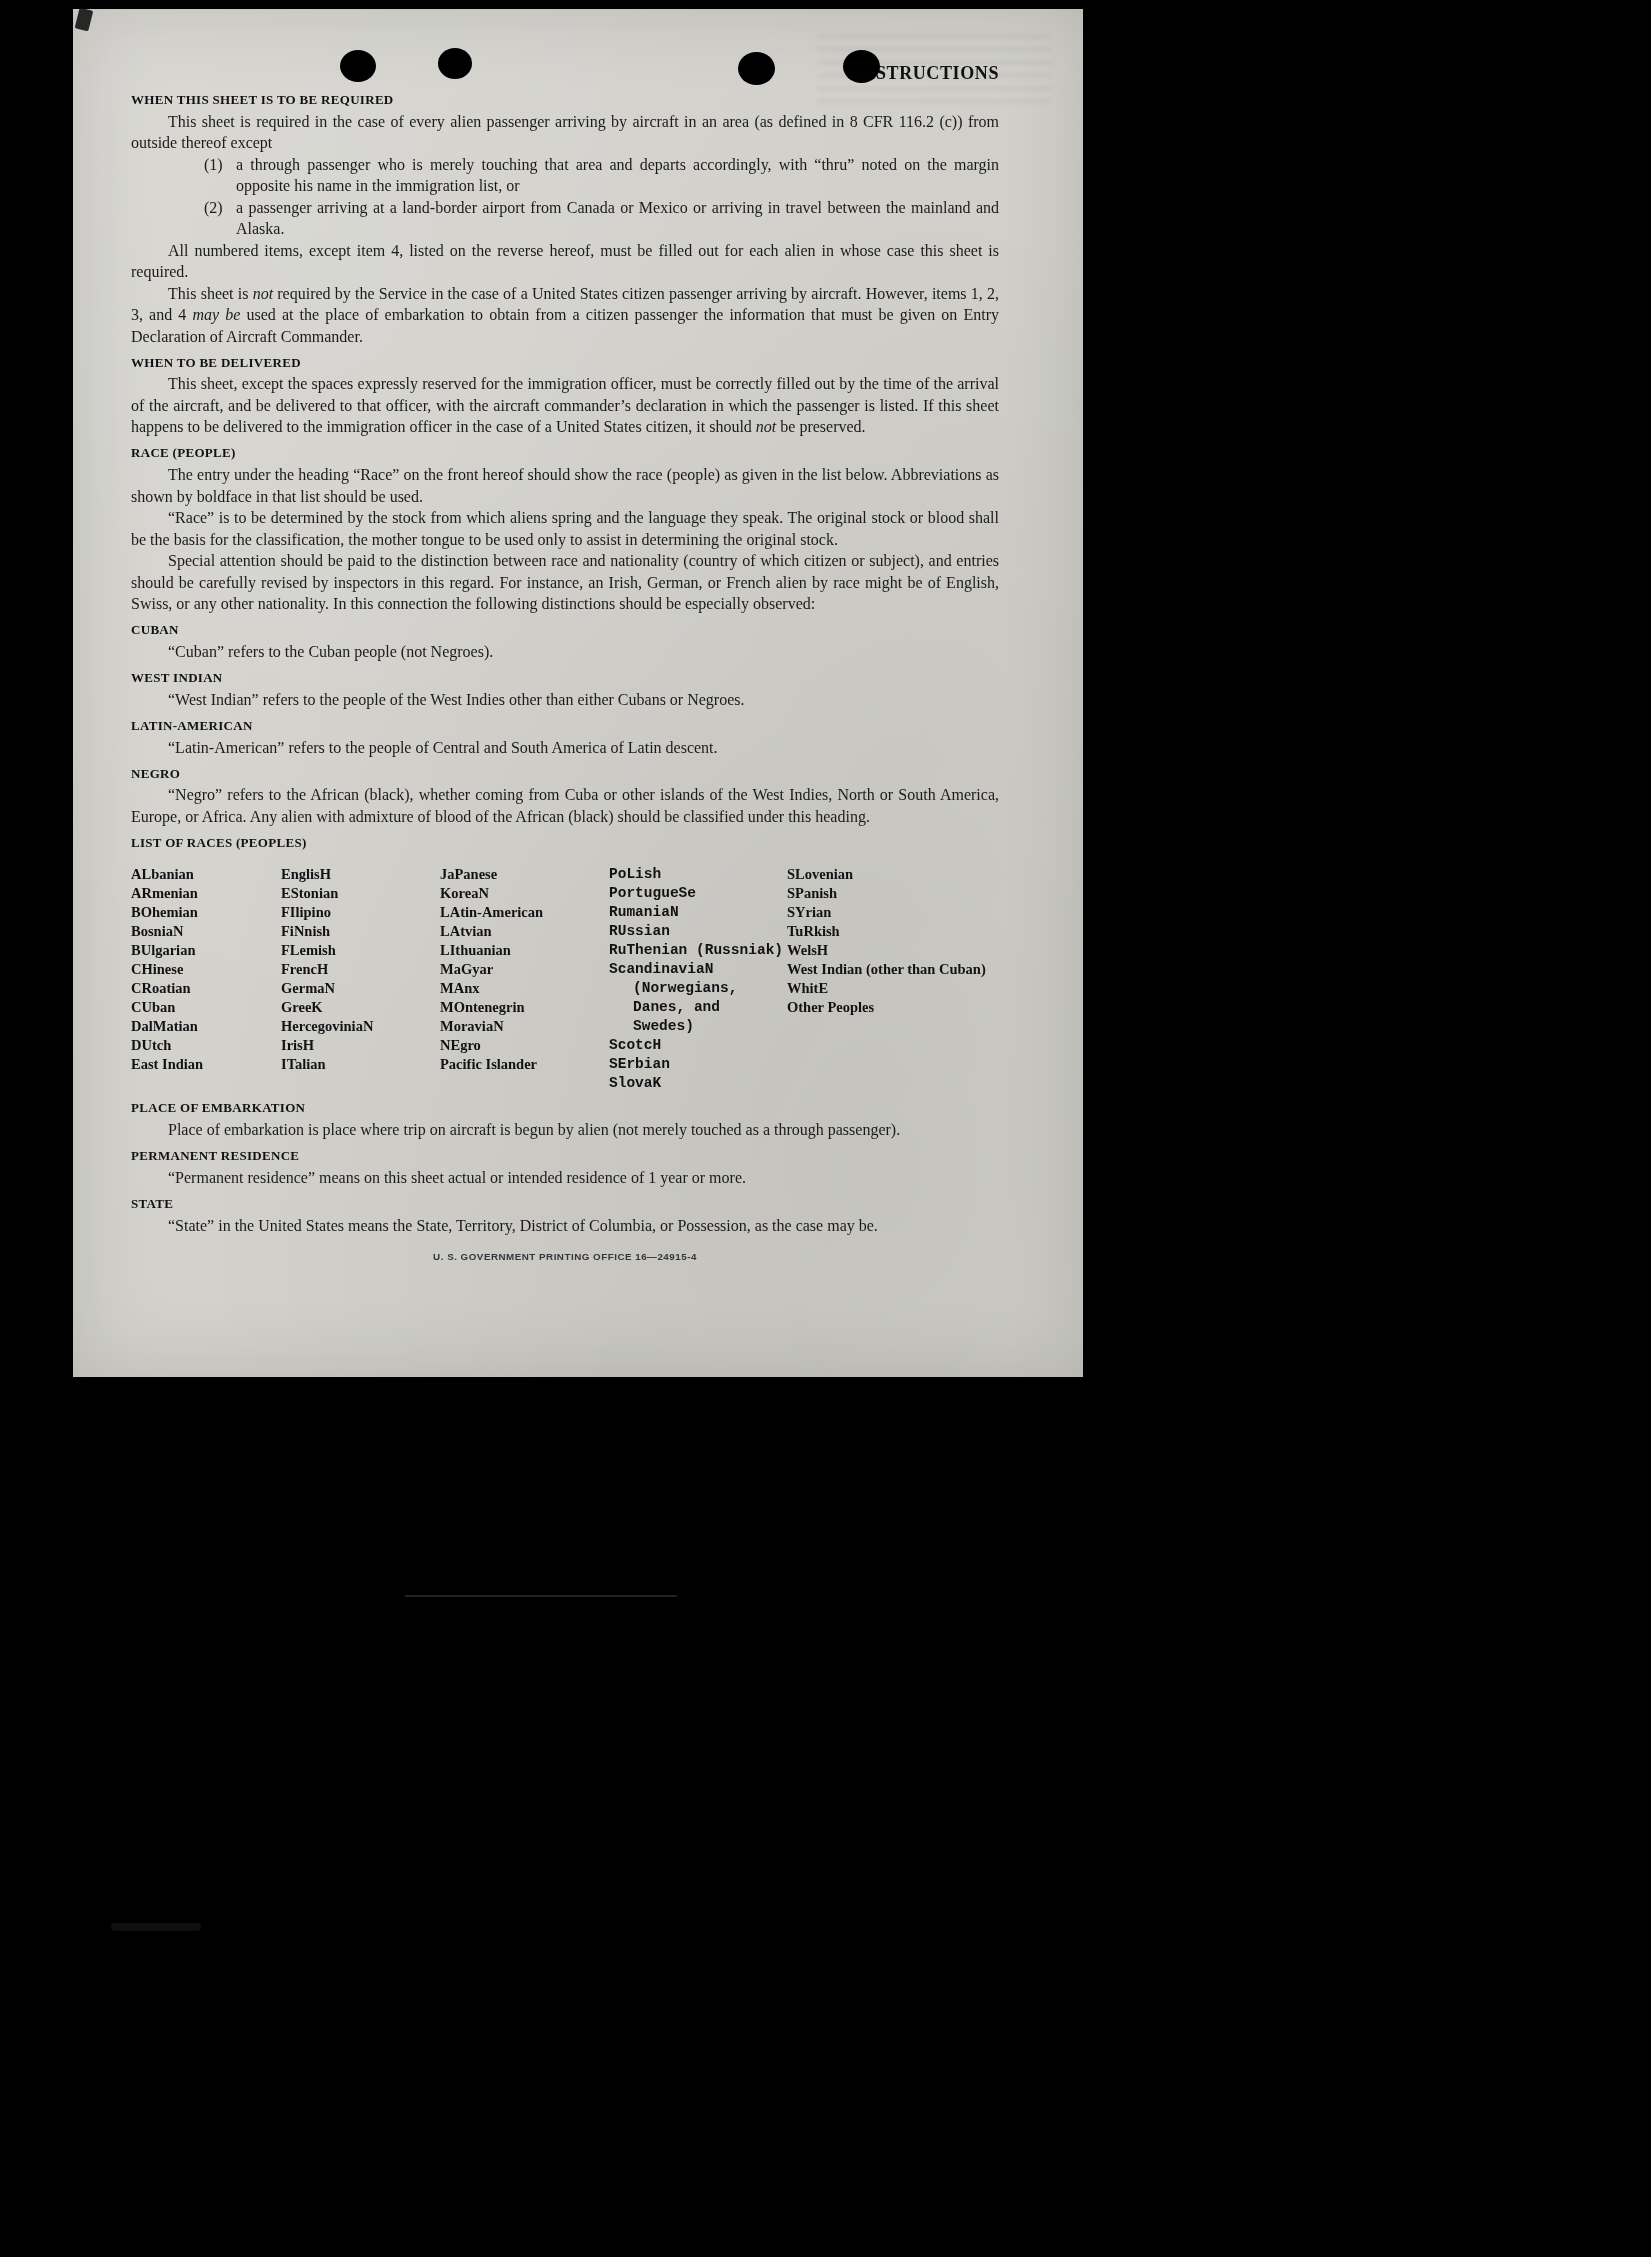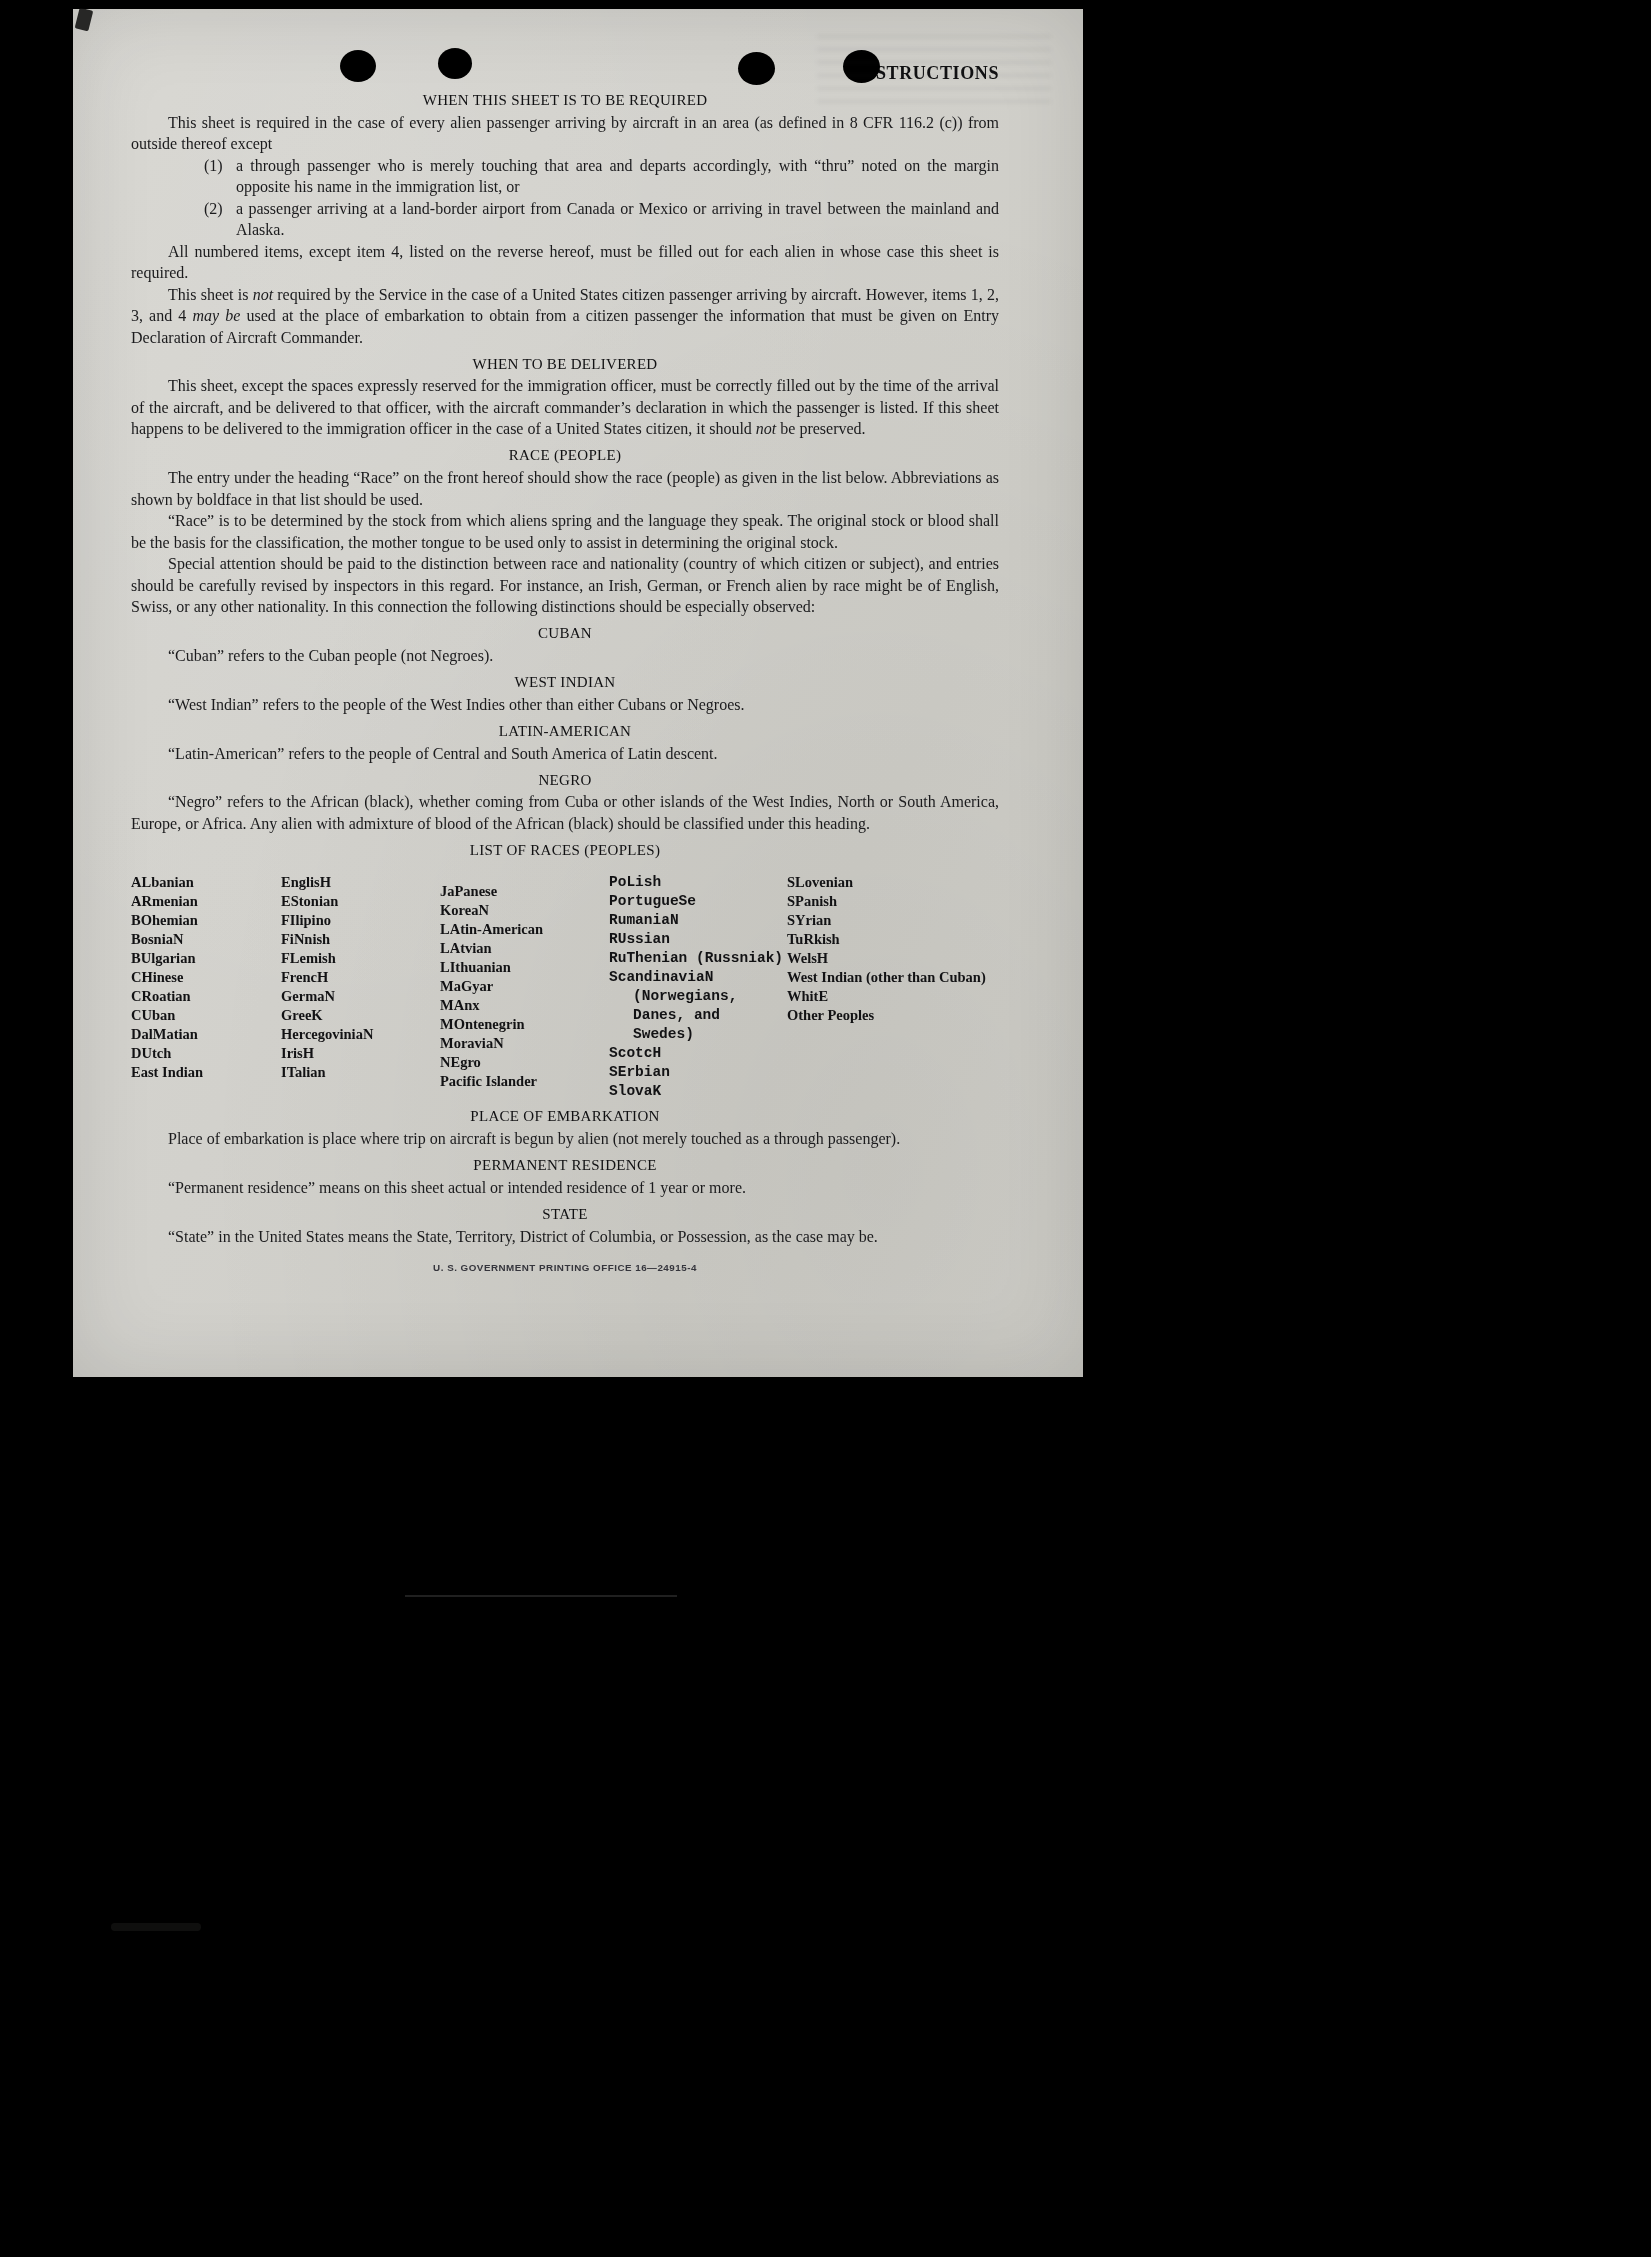--- a/index.html
+++ b/index.html
@@ -73,23 +73,22 @@
 
   .doc-title {
     font-size: 18px;
     font-weight: bold;
     text-align: right;
     letter-spacing: 0.6px;
     color: #101012;
     margin: 0 0 5.6px 0;
   }
   .sec-h {
-    font-size: 15px;
-    font-weight: normal;
-    text-align: center;
+    font-size: 13px;
+    font-weight: bold;
     letter-spacing: 0.3px;
     color: #111113;
     margin: 7.5px 0 2.8px 0;
   }
   .body-p {
     font-size: 16px;
     line-height: 21.5px;
     text-align: justify;
     margin: 0;
     text-indent: 37px;
@@ -100,21 +99,21 @@
     line-height: 21.5px;
     margin-left: 73px;
   }
   .num-label { flex: none; width: 32px; }
   .num-text { flex: 1 1 auto; text-align: justify; }
 
   .race-grid { display: flex; margin-top: 14px; }
   .race-col { display: flex; flex-direction: column; }
   .race-col-1 { width: 150px; }
   .race-col-2 { width: 159px; }
-  .race-col-3 { width: 169px; justify-content: center; }
+  .race-col-3 { width: 169px; }
   .race-col-4 { width: 178px; font-family: Liberation Mono, monospace; }
   .race-col-5 { width: 212px; }
   .race-item {
     font-weight: bold;
     font-size: 14.5px;
     line-height: 19px;
     color: #121214;
     padding-left: 24px;
     text-indent: -24px;
   }

